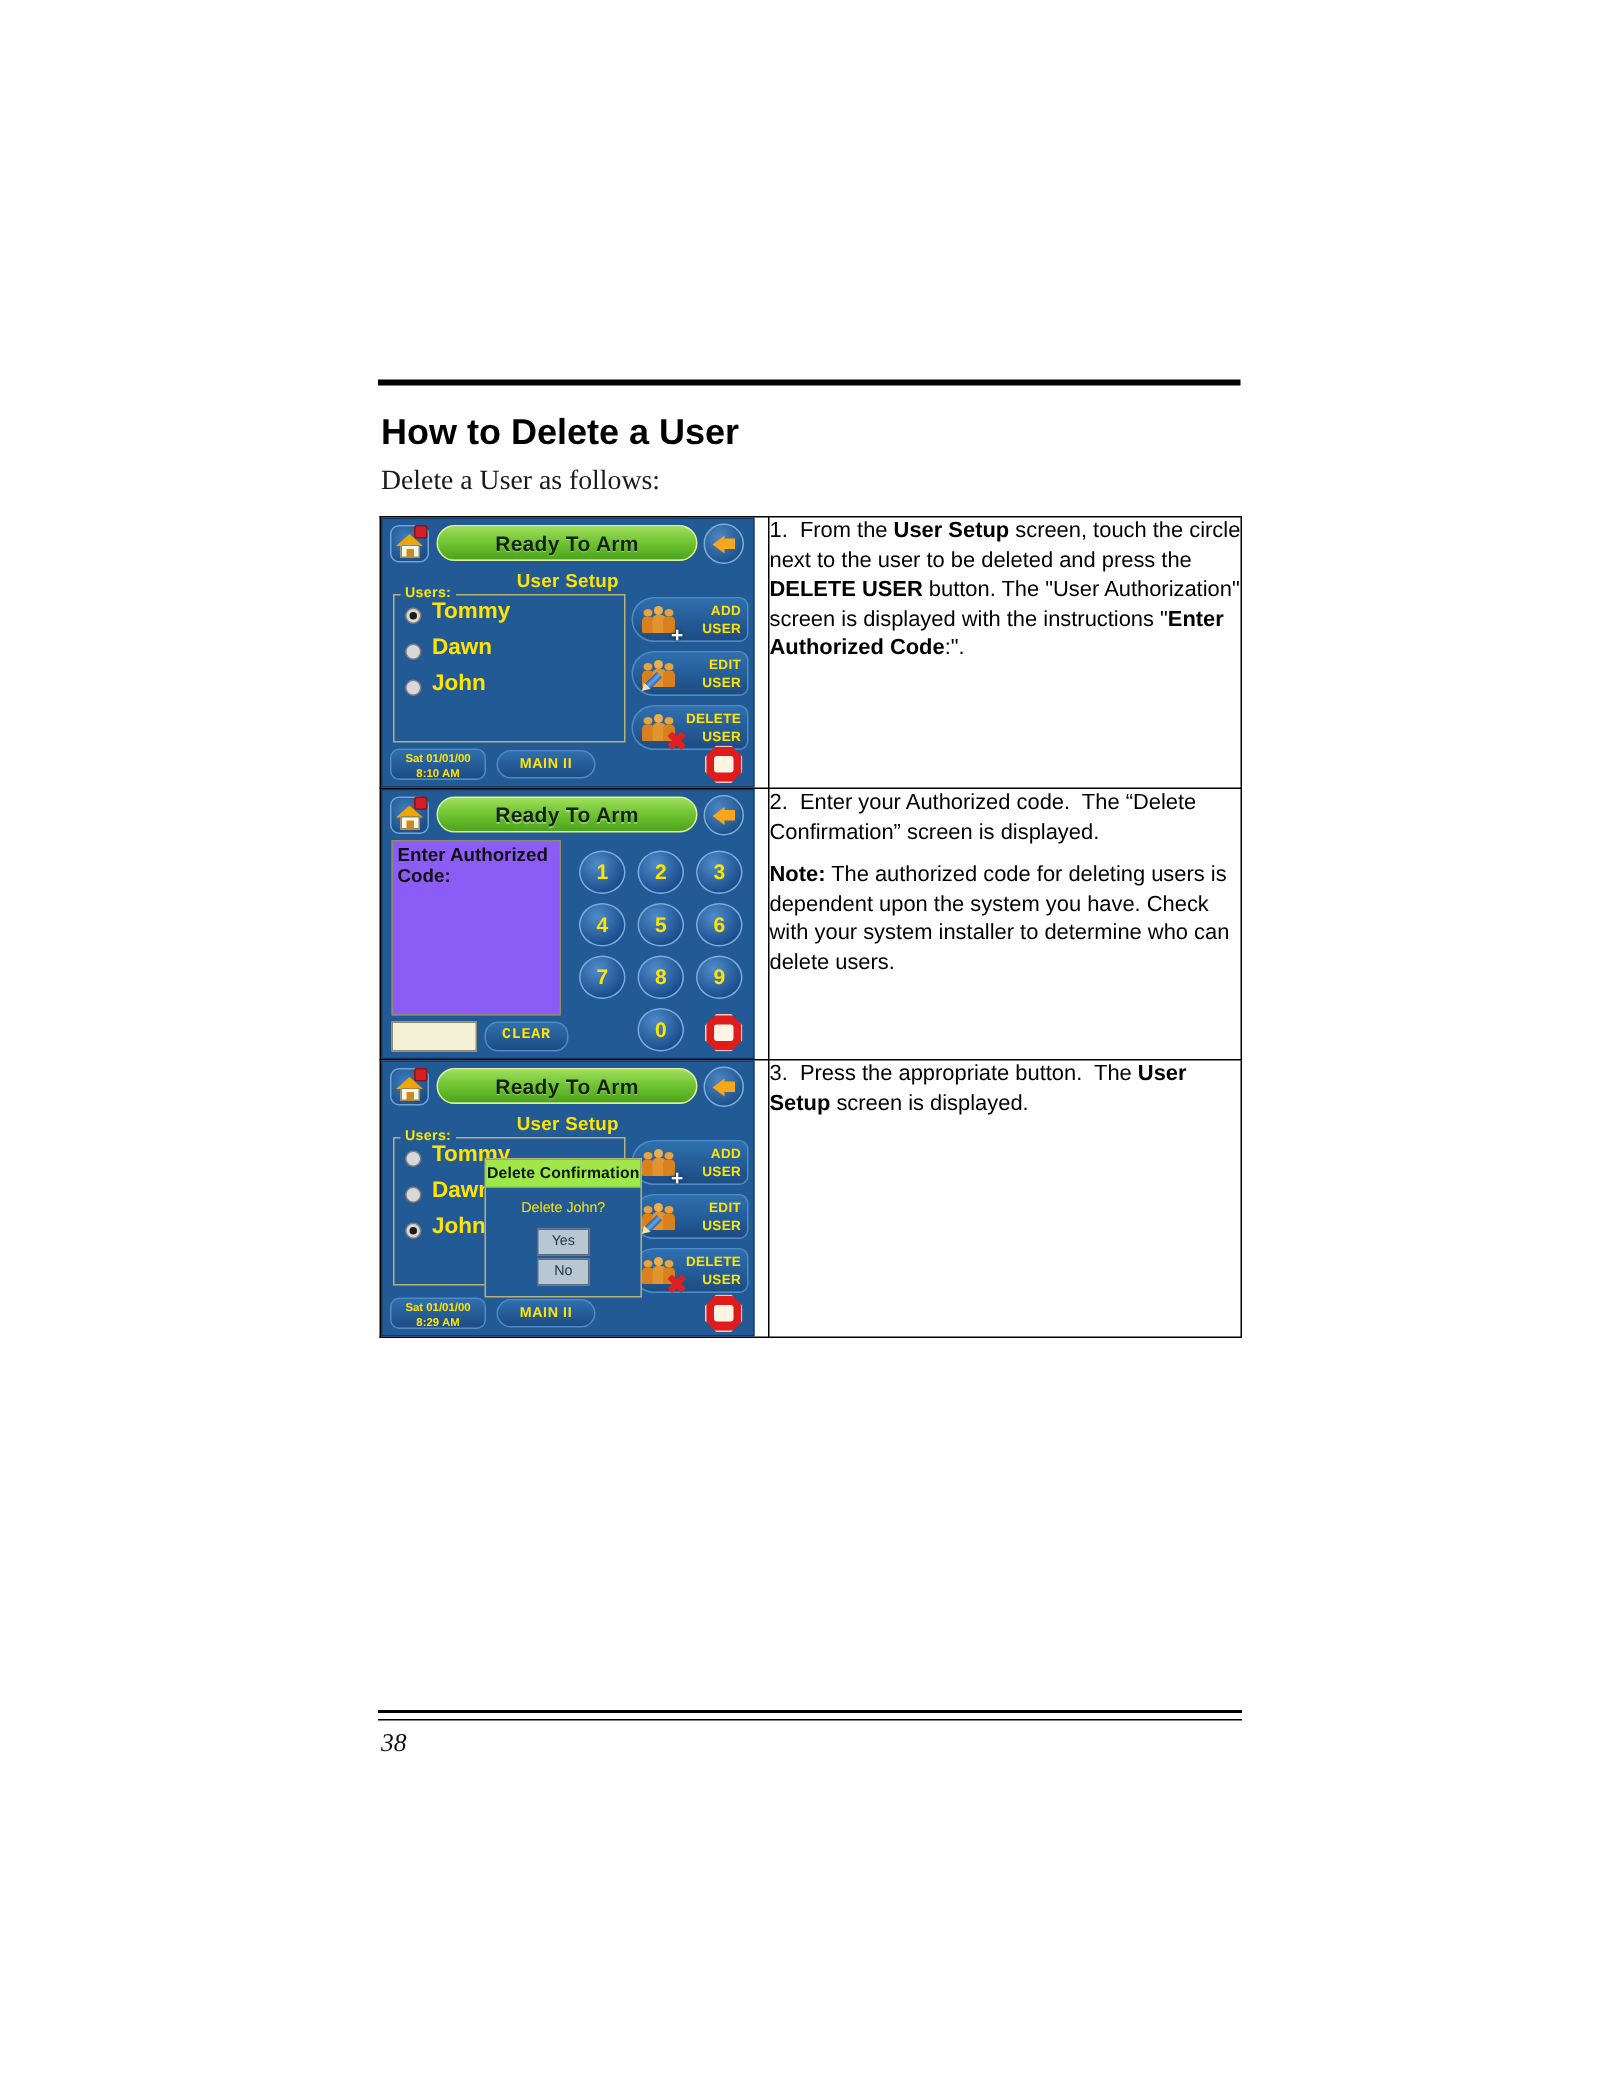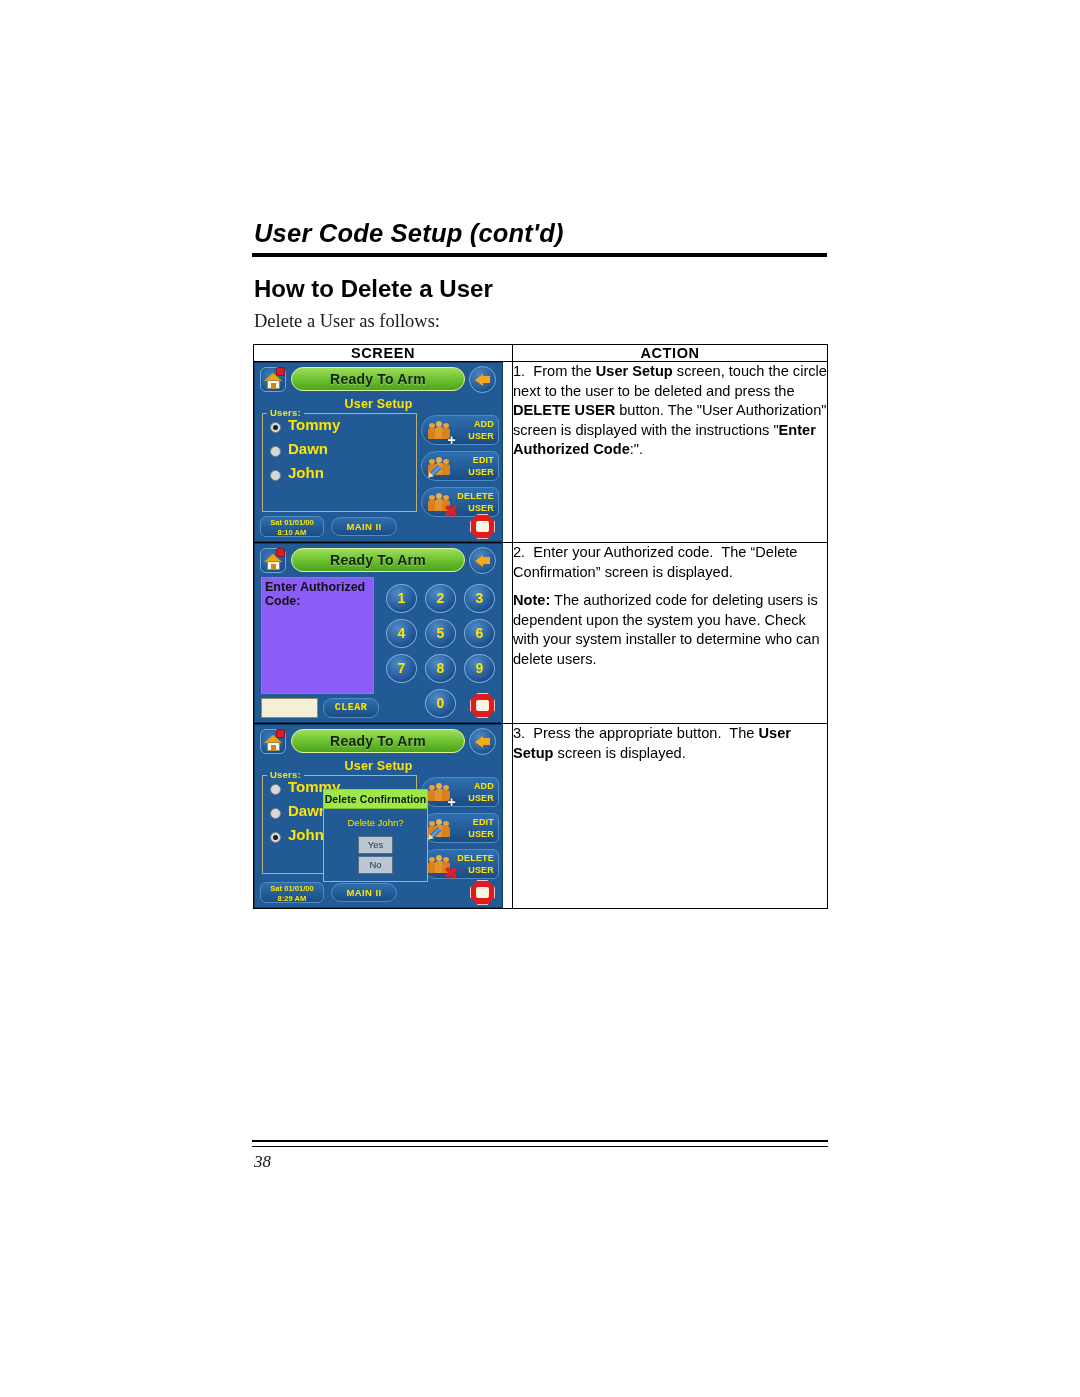--- a/index.html
+++ b/index.html
@@ -519,35 +519,30 @@
     font-style: italic;
     font-size: 17px;
     color: #111;
   }
 </style>
 </head>
 <body>
 
 <div class="page">
 
-  <div class="chapter-title">User Code Setup (cont'd)</div>
   <div class="title-rule"></div>
   <div class="section-heading">How to Delete a User</div>
   <div class="intro-line">Delete a User as follows:</div>
 
   <table class="proc-table">
     <colgroup>
         <col class="col-screen">
         <col class="col-action">
       </colgroup>
     <tbody>
-      <tr>
-        <th class="hdr">SCREEN</th>
-        <th class="hdr">ACTION</th>
-      </tr>
 
       <tr>
         <td class="screen-cell">
           <div class="ts ts-1">
 
             <div class="ts-topbar">
               <div class="home-icon">
                 <span class="roof"></span>
                 <span class="body"></span>
                 <span class="door"></span>

